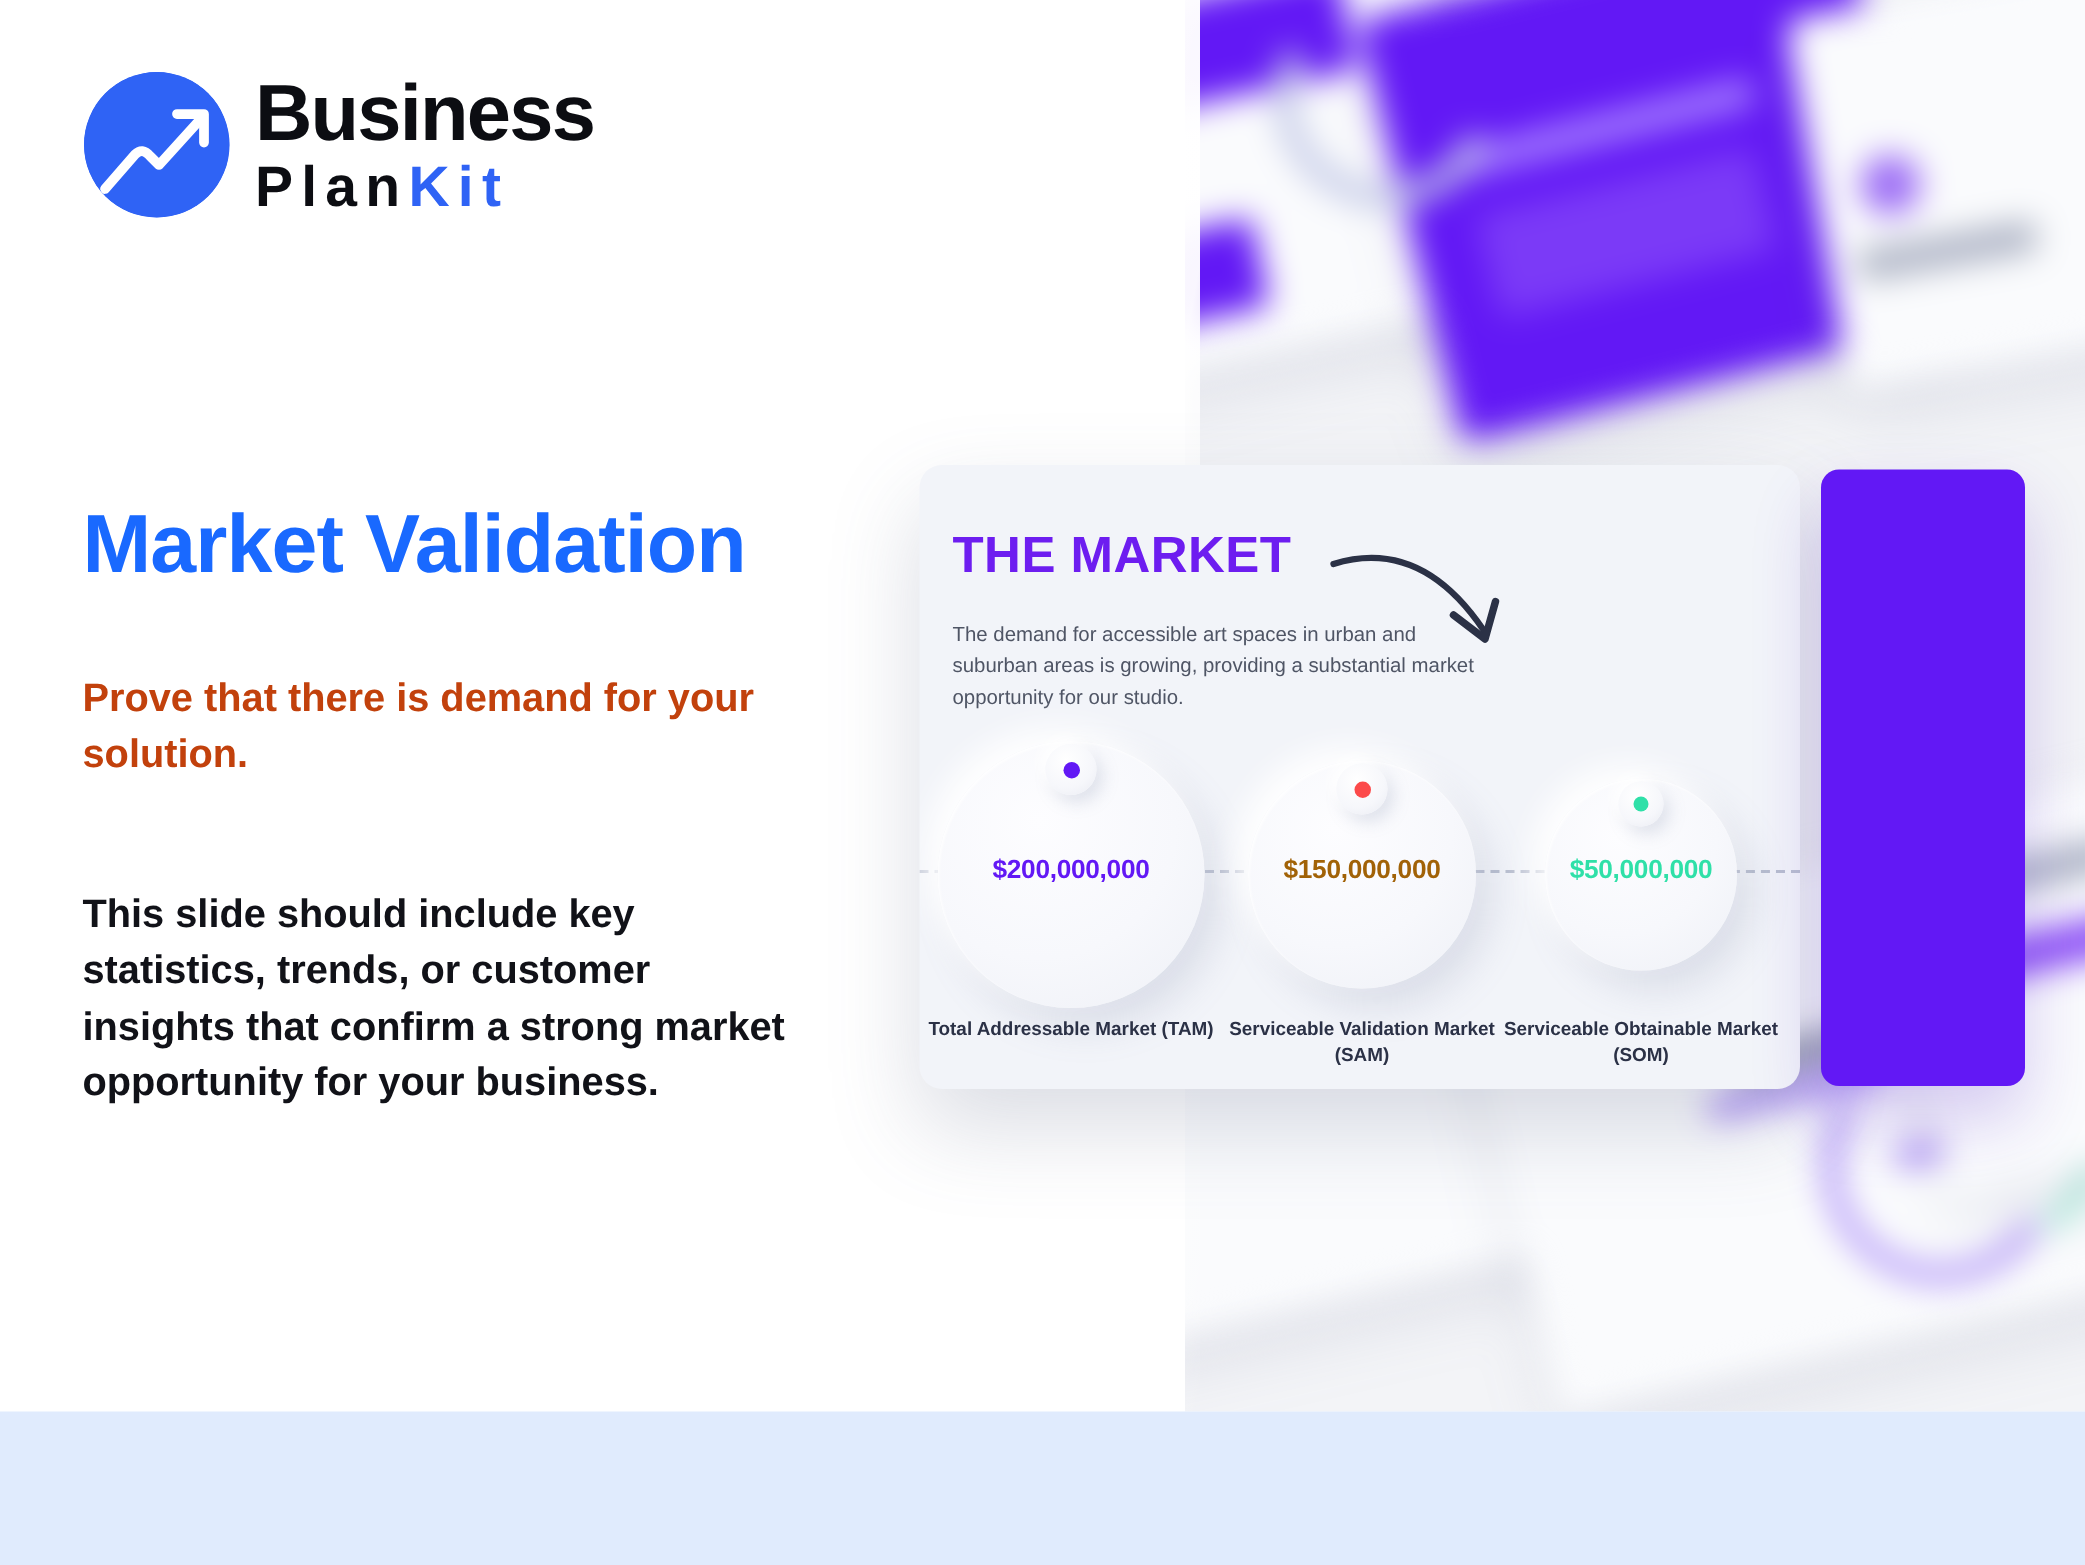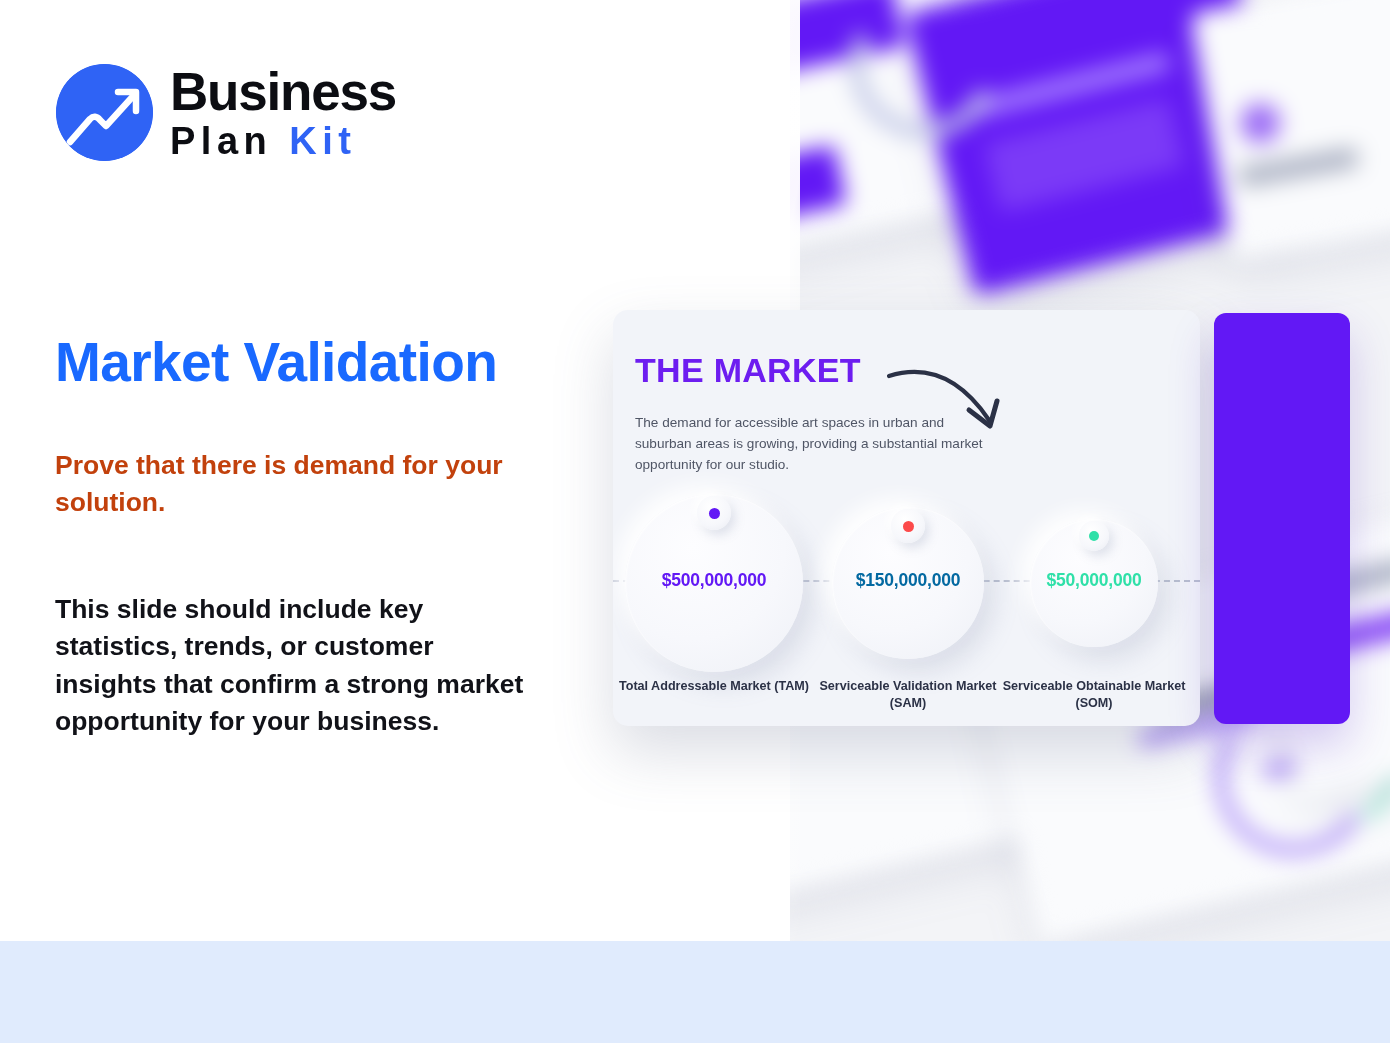--- a/index.html
+++ b/index.html
@@ -44,21 +44,21 @@
   #left-panel {
     position: absolute;
     left: 0; top: 0;
     width: 800px; height: 941px;
     background: linear-gradient(100deg,#ffffff 0%,#ffffff 62%,#ffffff 74%,rgba(255,255,255,.96) 86%,rgba(255,255,255,.0) 100%);
   }
 
   
   #logo-block {
     position: absolute;
-    left: 56px; top: 64px;
+    left: 56px; top: 48px;
     display: flex;
     align-items: center;
     gap: 17px;
     text-align: right;
   }
   #logo-mark {
     width: 97px; height: 97px;
     border-radius: 50%;
     background: #2f63f5;
     display: block;
@@ -69,21 +69,20 @@
     font-weight: 700;
     letter-spacing: -1.2px;
     color: #0c0d12;
     line-height: .96;
     position: relative;
     display: block;
   }
   #logo-planrow {
     display: flex;
     align-items: baseline;
-    gap: 17px;
     margin-top: 4px;
   }
   #logo-plan, #logo-kit {
     font-size: 38px;
     font-weight: 700;
     letter-spacing: 5.5px;
   }
   #logo-plan { color: #0c0d12; }
   #logo-kit  { color: #2f63f5; }
 
@@ -329,32 +328,32 @@
   <div id="dash-line"></div>
 
   <div id="metrics">
 
     <div class="metric" style="left:6px;">
       <div class="disc-wrap">
         <div class="disc" style="width:178px;height:178px;"></div>
         <div class="knob" style="top:6px;">
           <span class="dot" style="background:#6218f5;"></span>
         </div>
-        <div class="value" style="color:#6218f5;">$500,000,000</div>
+        <div class="value" style="color:#6218f5;">$200,000,000</div>
       </div>
       <div class="caption">Total Addressable Market (TAM)</div>
     </div>
 
     <div class="metric" style="left:200px;">
       <div class="disc-wrap">
         <div class="disc" style="width:152px;height:152px;"></div>
         <div class="knob" style="top:19px;">
           <span class="dot" style="background:#fc4a4a;"></span>
         </div>
-        <div class="value" style="color:#0369a1;">$150,000,000</div>
+        <div class="value" style="color:#a16207;">$150,000,000</div>
       </div>
       <div class="caption">Serviceable Validation Market (SAM)</div>
     </div>
 
     <div class="metric" style="left:386px;">
       <div class="disc-wrap">
         <div class="disc" style="width:128px;height:128px;"></div>
         <div class="knob" style="top:31px;width:30px;height:30px;">
           <span class="dot" style="background:#2fe0a8;width:10px;height:10px;"></span>
         </div>

